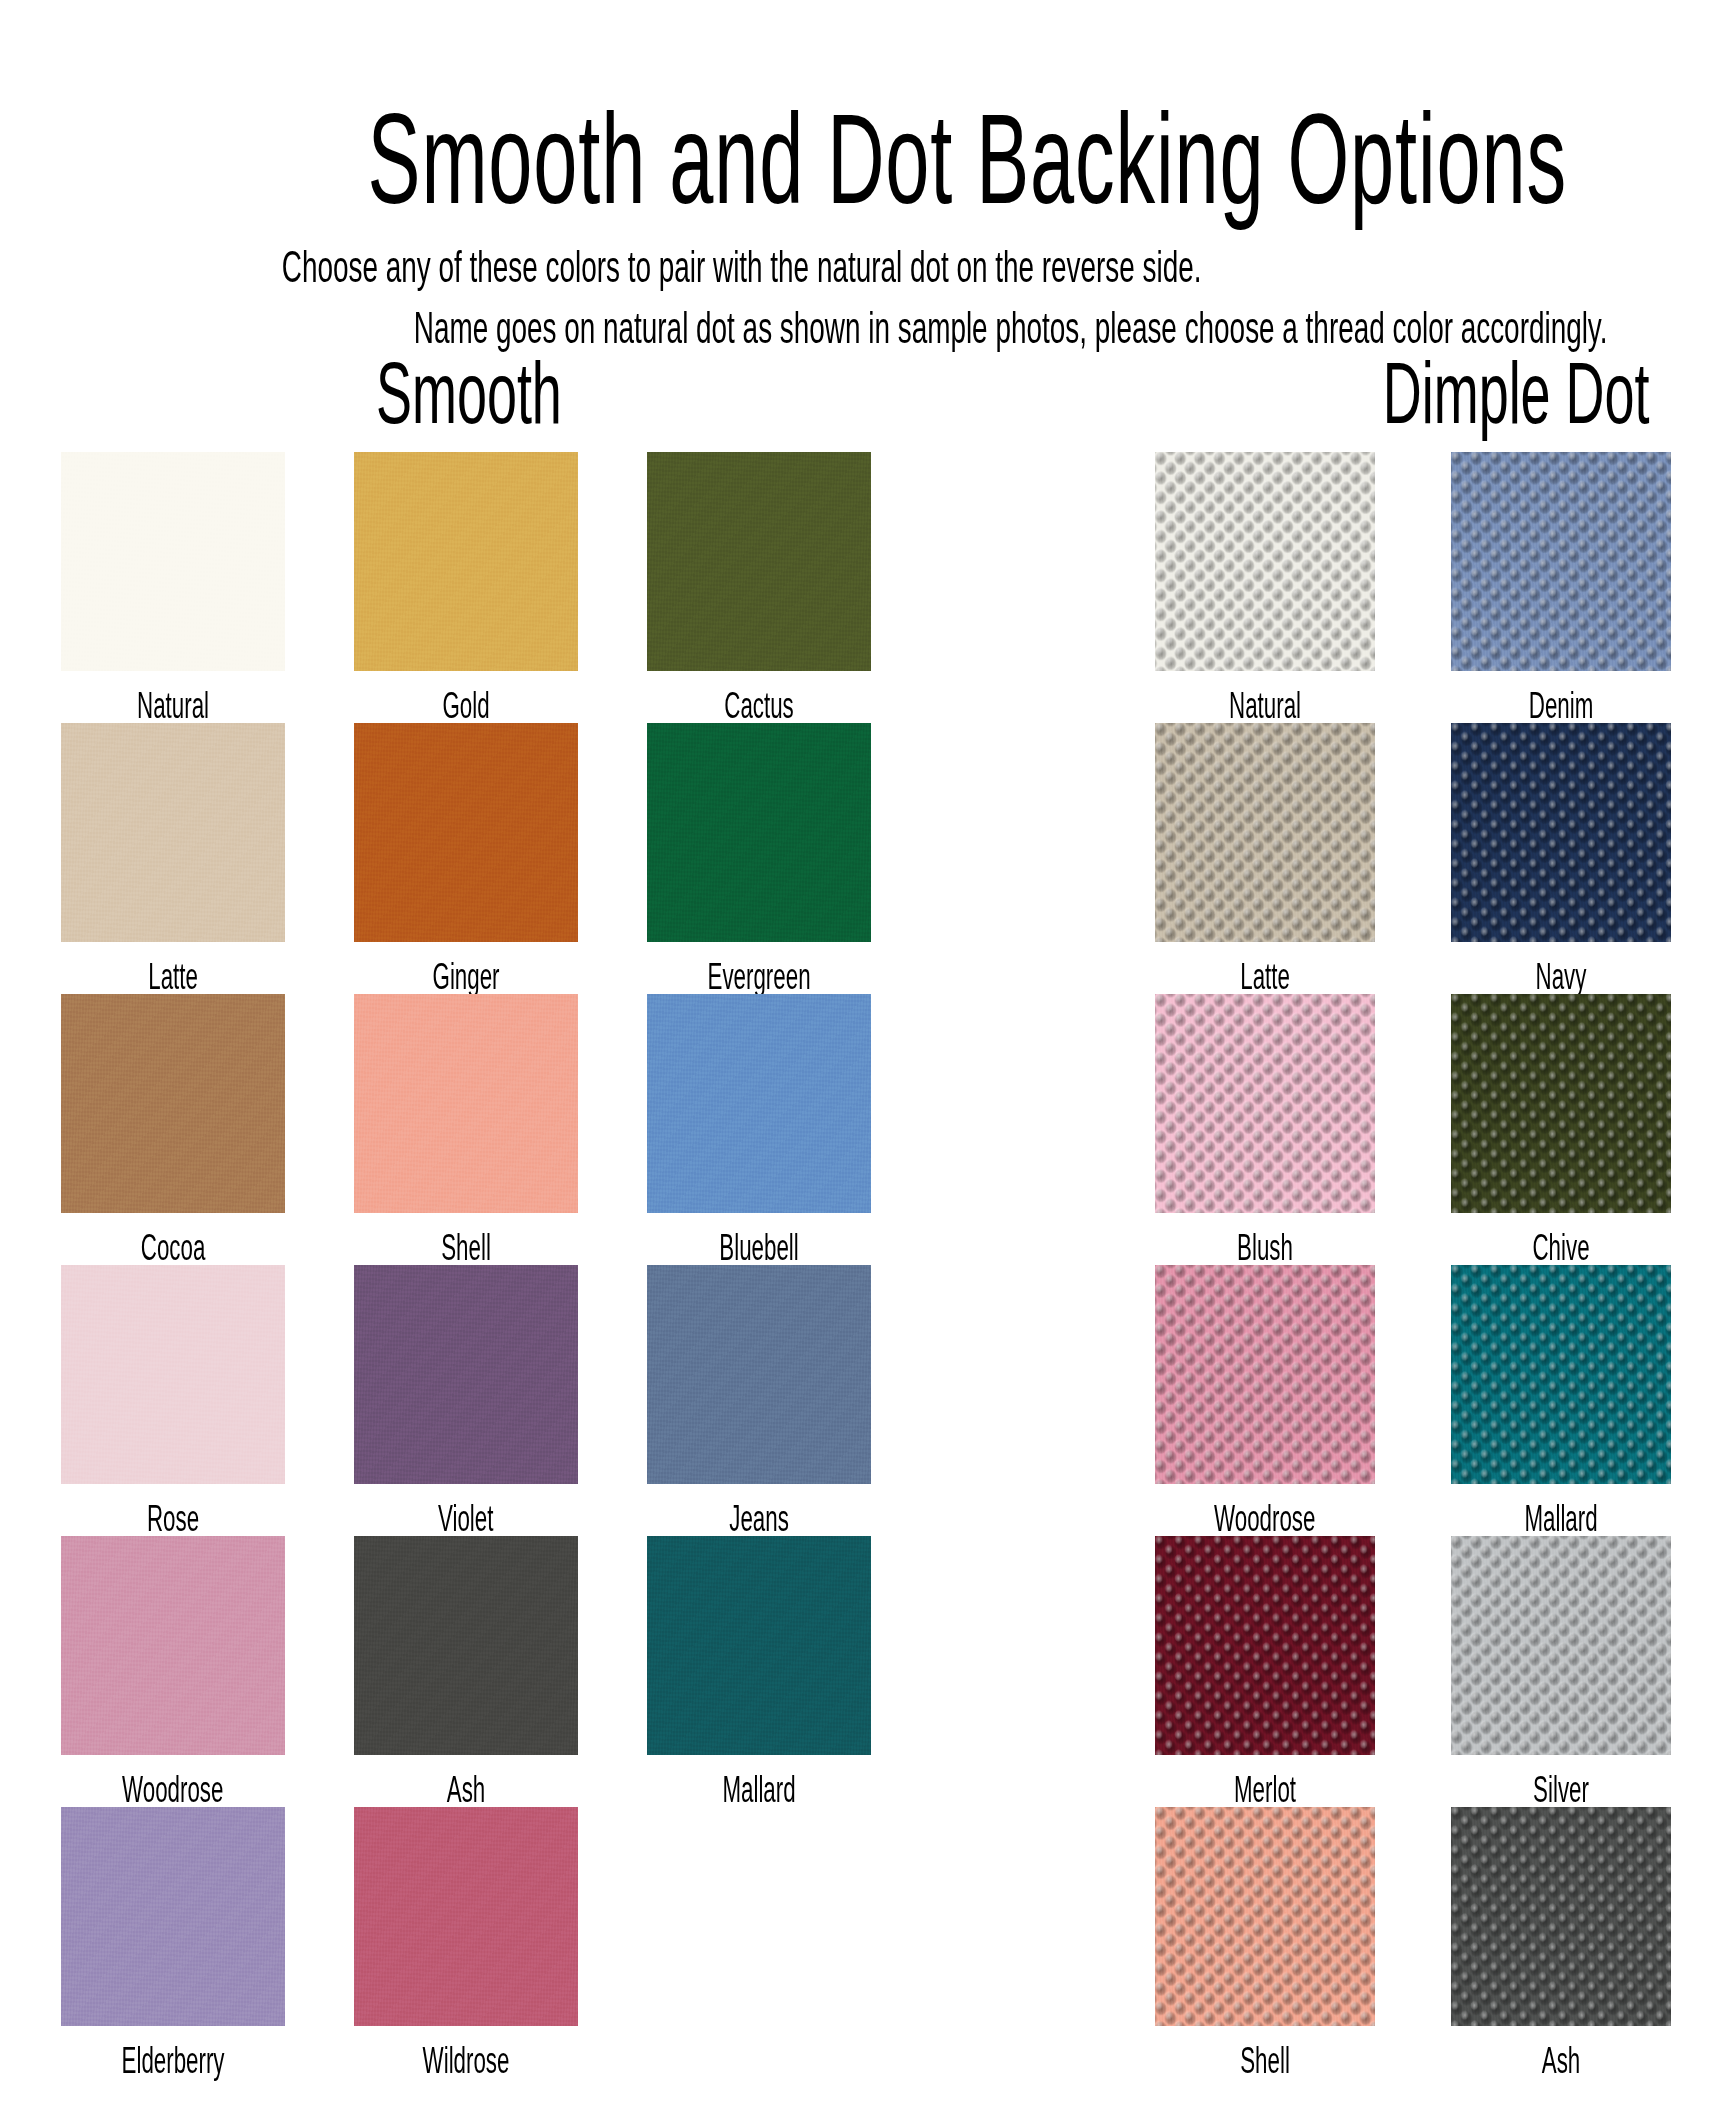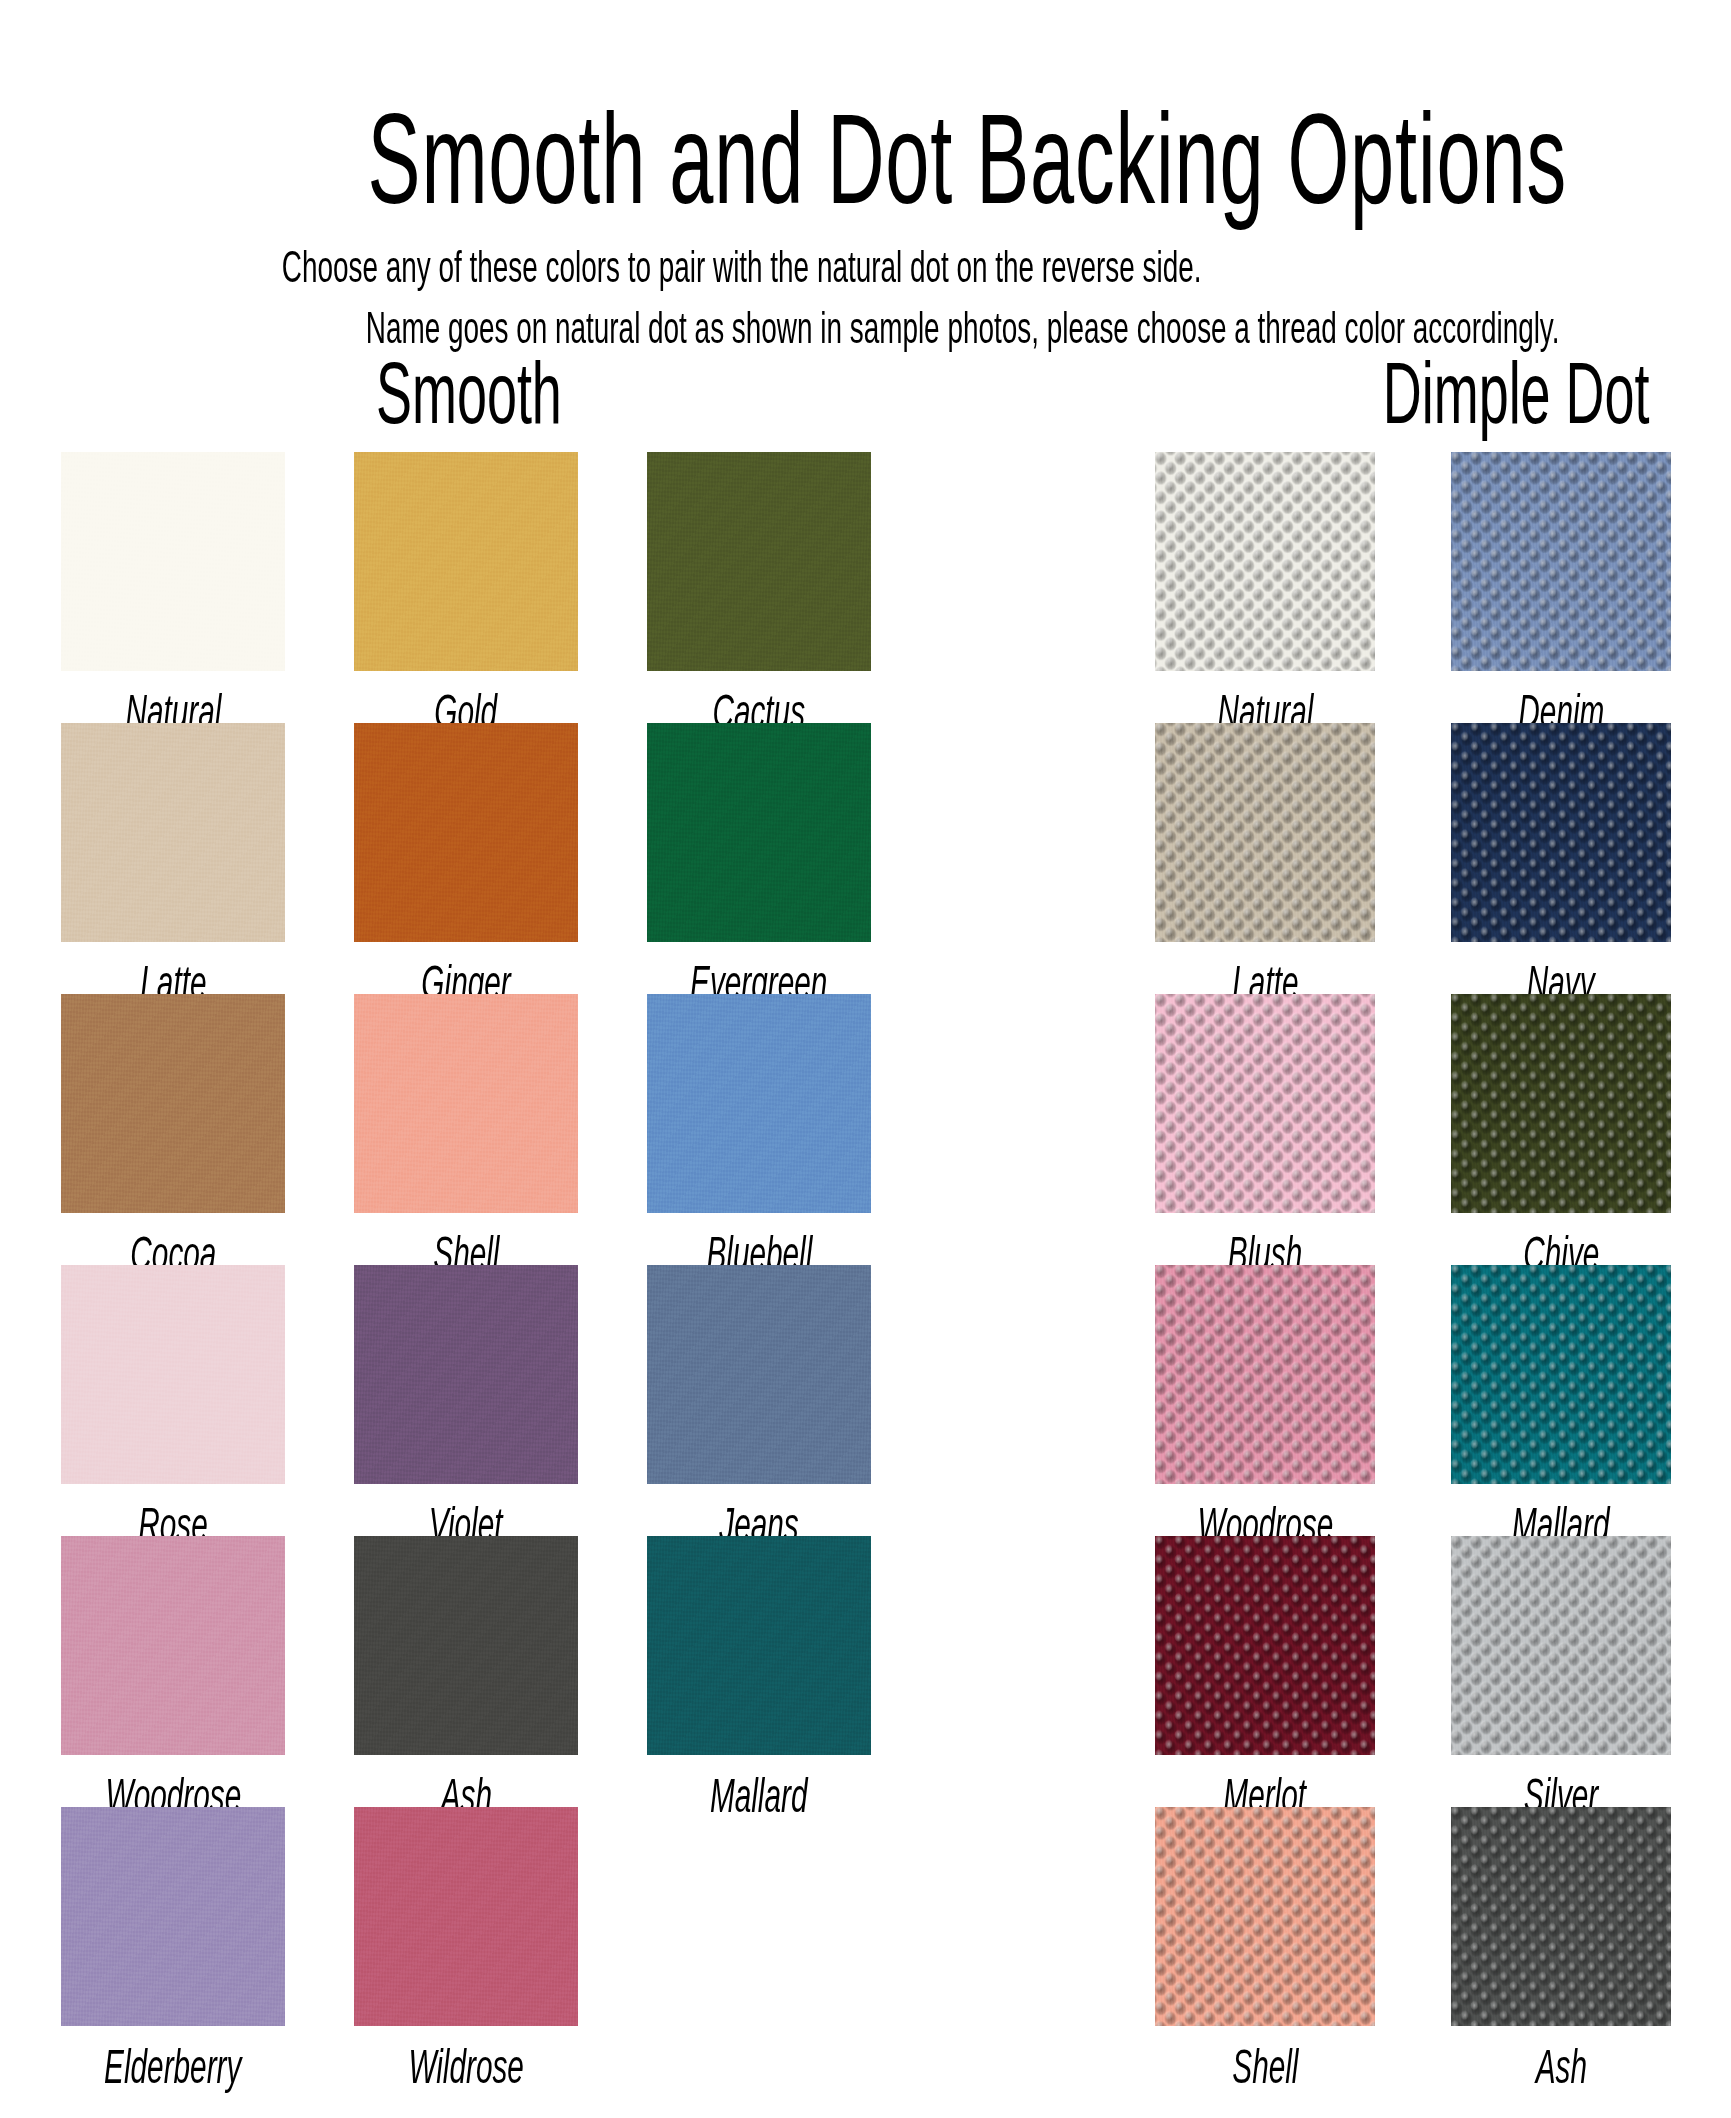--- a/index.html
+++ b/index.html
@@ -21,21 +21,21 @@
     transform:scaleX(0.62);
     transform-origin:center center;
     white-space:nowrap;
     font-weight:400;
   }
 
   
   .header { width:100%; text-align:center; padding-top:98px; }
   .title { font-size:128px; line-height:0.95; letter-spacing:1.4px; }
   .sub1  { font-size:45px; line-height:1.0; margin-top:24.5px;text-decoration:underline; }
-  .sub2  { font-size:45px; line-height:1.0; margin-top:16px; }
+  .sub2  { font-size:45px; line-height:1.0; margin-top:16px;margin-left:48px; }
 
   
   .sections {
     position:absolute;
     top:349px; left:0; right:0;
     height:87px;
   }
   .sec-head { position:absolute; font-size:87px; line-height:1; }
   .sec-smooth { left:0;    width:938px; text-align:center; }
   .sec-dimple { left:1082px; width:649px; text-align:right; }
@@ -99,25 +99,24 @@
     position:absolute; inset:0;
     background-image:
       repeating-linear-gradient(87deg, rgba(255,255,255,.05) 0 1.4px, rgba(0,0,0,.05) 1.4px 2.9px);
     mix-blend-mode:overlay;
     opacity:.5;
   }
 
   .label {
     width:100%;
     text-align:center;
-    font-size:48px;
+    font-size:36px;
     line-height:1;
     padding-top:17.3px;
     white-space:nowrap;
-    font-style:italic;
   }
 </style>
 </head>
 <body>
 
 <div class="page">
 
   <div class="header">
     <div class="title"><span class="cond">Smooth and Dot Backing Options</span></div>
     <div class="sub1"><span class="cond">Choose any of these colors to pair with the natural dot on the reverse side.</span></div>

